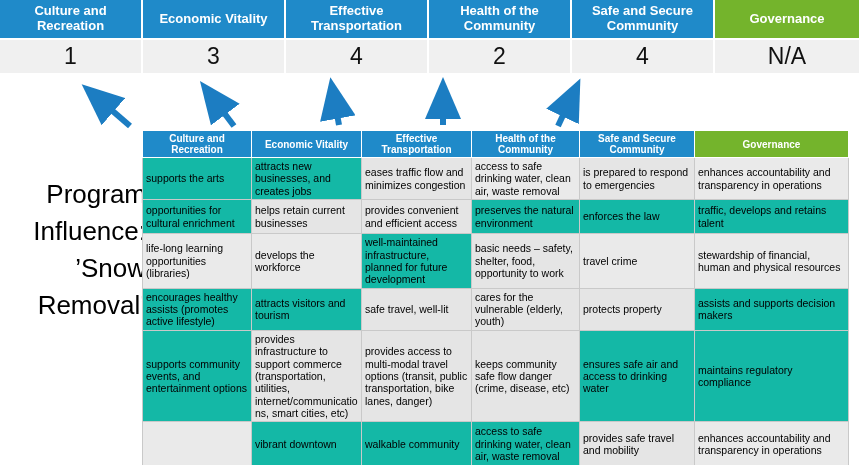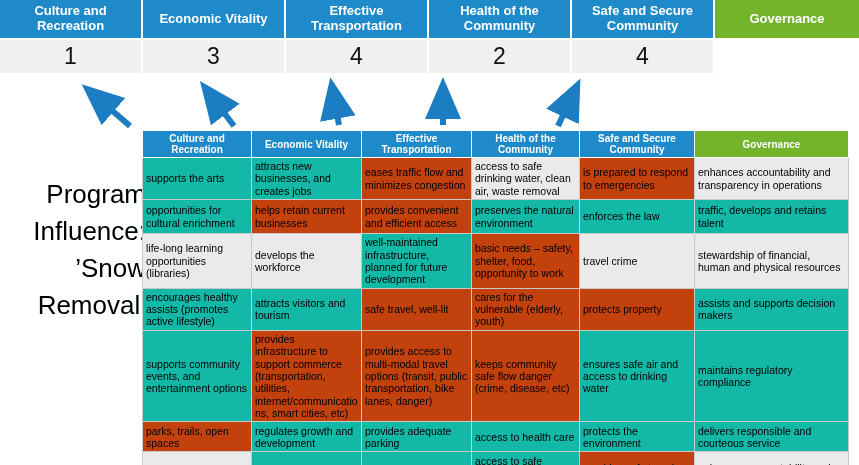--- a/index.html
+++ b/index.html
@@ -39,21 +39,21 @@
     padding:2px 1px;height:22px;border:1px solid #fff;line-height:1.1;
   }
   th.th-blue{background:#1F8AC9;}
   th.th-green{background:#74B42C;}
   table.matrix td{
     border:1px solid #C9C9C9;vertical-align:middle;text-align:left;
     padding:2px 3px;word-wrap:break-word;
   }
   td.bg-white{background:#14b8a6;}
   td.bg-gray{background:#EAEAEA;}
-  td.bg-yellow{background:#c2410c;}
+  td.bg-yellow{background:#e5e5e5;}
 </style>
 </head>
 <body>
 
 <div class="stage">
 
   <div class="band">
     <div class="band-col w-blue">
       <div class="band-head blue">Culture and Recreation</div>
       <div class="band-score">1</div>
@@ -69,20 +69,21 @@
     <div class="band-col w-blue">
       <div class="band-head blue">Health of the Community</div>
       <div class="band-score">2</div>
     </div>
     <div class="band-col w-blue">
       <div class="band-head blue">Safe and Secure Community</div>
       <div class="band-score">4</div>
     </div>
     <div class="band-col w-green">
       <div class="band-head green">Governance</div>
+      <div class="band-score">N/A</div>
     </div>
   </div>
 
   <svg class="arrows" viewBox="0 0 859 465">
     <defs>
       <marker id="ah" markerWidth="7" markerHeight="6" refX="4.5" refY="3" orient="auto">
         <path d="M0,0 L7,3 L0,6 Z" fill="#1C7DC2"></path>
       </marker>
     </defs>
     <line x1="130" y1="126" x2="93" y2="94" stroke="#1C7DC2" stroke-width="6" marker-end="url(#ah)"></line>
@@ -150,28 +151,20 @@
           <td class="bg-white">assists and supports decision makers</td>
         </tr>
         <tr style="height: 62px;">
           <td class="bg-white">supports community events, and entertainment options</td>
           <td class="bg-yellow">provides infrastructure to support commerce (transportation, utilities, internet/communications, smart cities, etc)</td>
           <td class="bg-yellow">provides access to multi-modal travel options (transit, public transportation, bike lanes, danger)</td>
           <td class="bg-yellow">keeps community safe flow danger (crime, disease, etc)</td>
           <td class="bg-white">ensures safe air and access to drinking water</td>
           <td class="bg-white">maintains regulatory compliance</td>
         </tr>
-        <tr style="height: 30px;">
-          <td class="bg-yellow">parks, trails, open spaces</td>
-          <td class="bg-white">regulates growth and development</td>
-          <td class="bg-white">provides adequate parking</td>
-          <td class="bg-white">access to health care</td>
-          <td class="bg-white">protects the environment</td>
-          <td class="bg-white">delivers responsible and courteous service</td>
-        </tr>
         <tr style="height: 44px;">
           <td class="bg-gray"></td>
           <td class="bg-white">vibrant downtown</td>
           <td class="bg-white">walkable community</td>
           <td class="bg-white">access to safe drinking water, clean air, waste removal</td>
           <td class="bg-yellow">provides safe travel and mobility</td>
           <td class="bg-gray">enhances accountability and transparency in operations</td>
         </tr>
       </tbody>
   </table>

